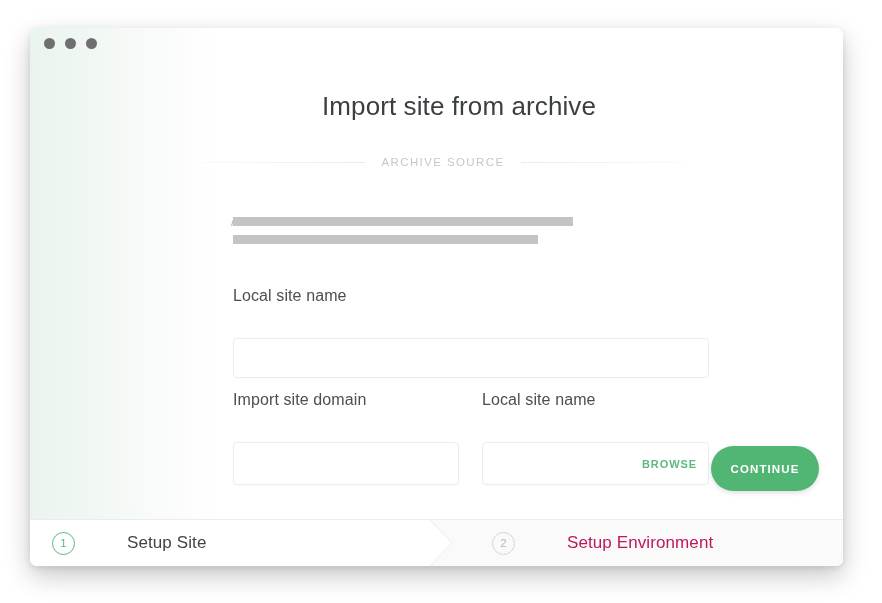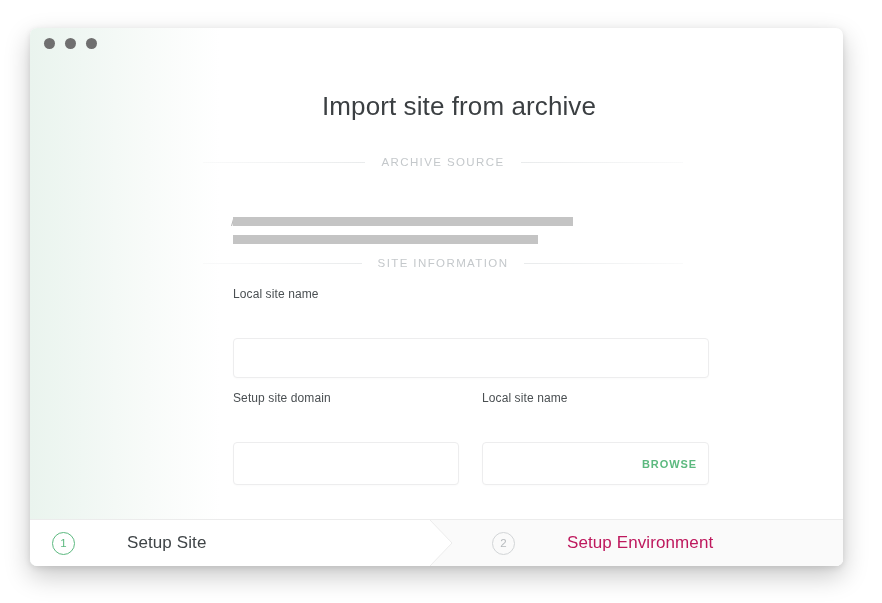--- a/index.html
+++ b/index.html
@@ -147,21 +147,21 @@
     position: absolute;
     left: 201px;
     top: 178px;
     font-size: 13px;
     color: #b6b6b6;
   }
 
   
   .field-label {
     position: absolute;
-    font-size: 12px;
+    font-size: 16px;
     color: #4a4f52;
     letter-spacing: 0.1px;
   }
   .text-input {
     position: absolute;
     background: #ffffff;
     border: 1px solid #ededee;
     border-radius: 4px;
     box-sizing: border-box;
     font-family: "Liberation Sans", sans-serif;
@@ -290,37 +290,33 @@
     <div class="divider" style="top:120px;">
       <span class="rule left"></span>
       <span class="dv-label">ARCHIVE SOURCE</span>
       <span class="rule right"></span>
     </div>
 
     <div class="redacted-slash">/</div>
     <div class="redacted redact-line-1"></div>
     <div class="redacted redact-line-2"></div>
 
-    <div class="divider" style="top:221px;">
-      <span class="rule left"></span>
-      <span class="dv-label">SITE INFORMATION</span>
-      <span class="rule right"></span>
-    </div>
 
     <div class="field-label" style="left:203px; top:251px;">Local site name</div>
     <input id="site-name-input" class="text-input" type="text" placeholder="" style="">
 
 
-    <div class="field-label" style="left:203px; top:355px;">Setup site domain</div>
+    <div class="field-label" style="left:203px; top:355px;">Import site domain</div>
     <input id="site-domain-input" class="text-input" type="text" placeholder="" style="">
 
     <div class="field-label" style="left:452px; top:355px;">Local site name</div>
     <input id="site-path-input" class="text-input" type="text" placeholder="" style="">
     <button class="browse-btn">BROWSE</button>
 
+    <button class="continue-btn">CONTINUE</button>
 
   </div>
 
   <div class="step-bar">
     <div class="step step-1">
       <span class="step-num">1</span>
       <span class="step-label">Setup Site</span>
     </div>
     <div class="step-sep">
       <svg width="40" height="46" viewBox="0 0 40 46" preserveAspectRatio="none" aria-hidden="true">

